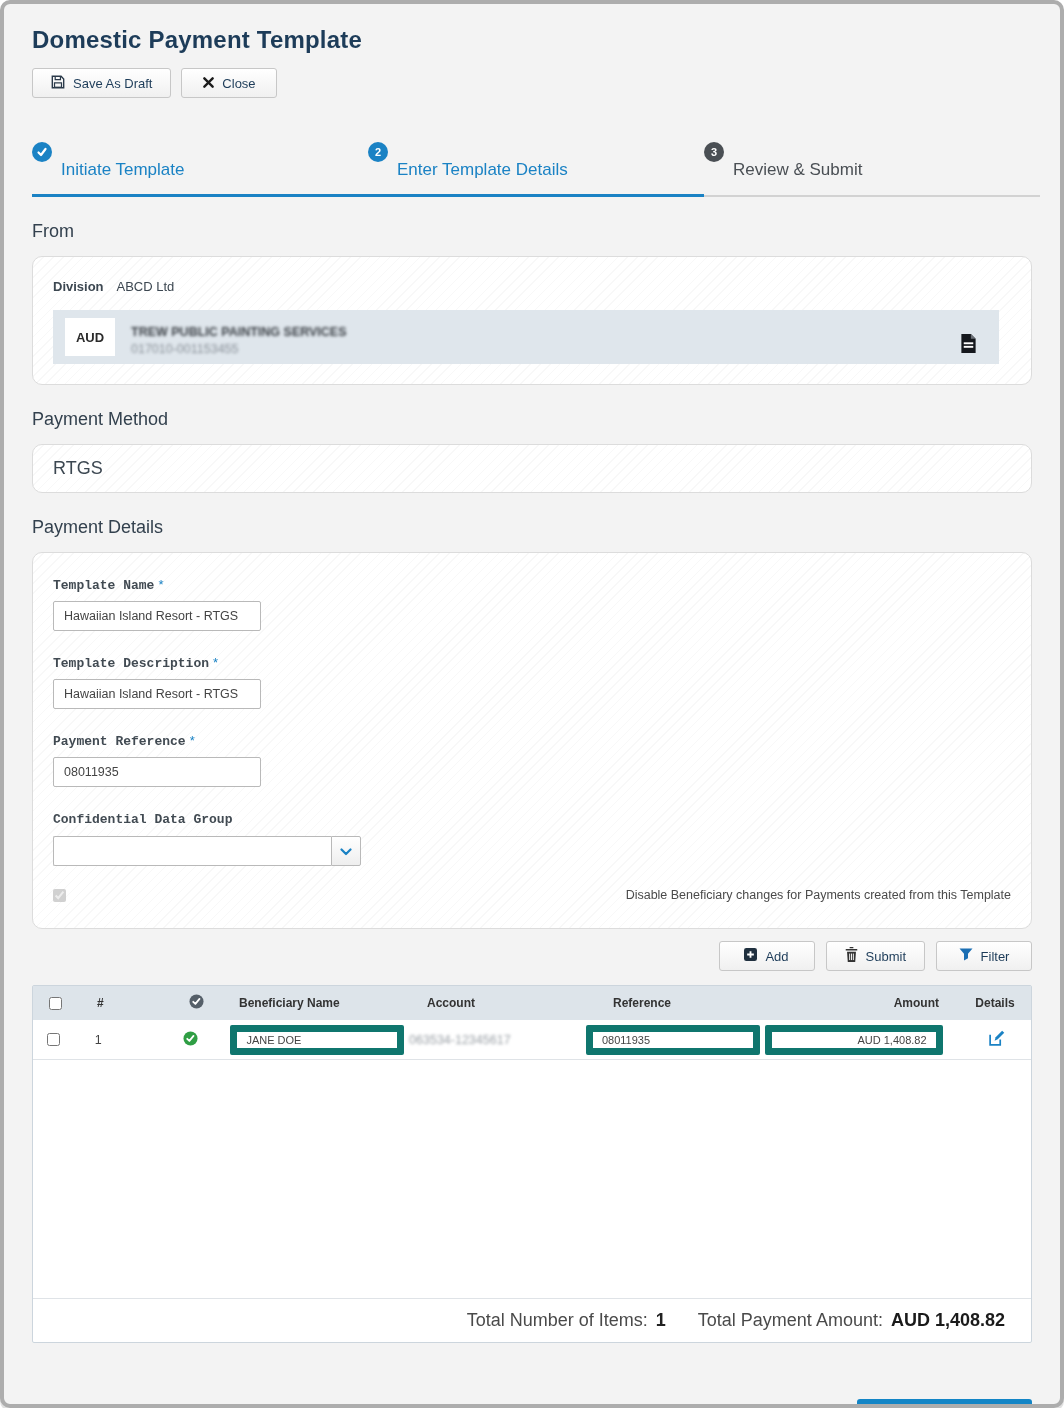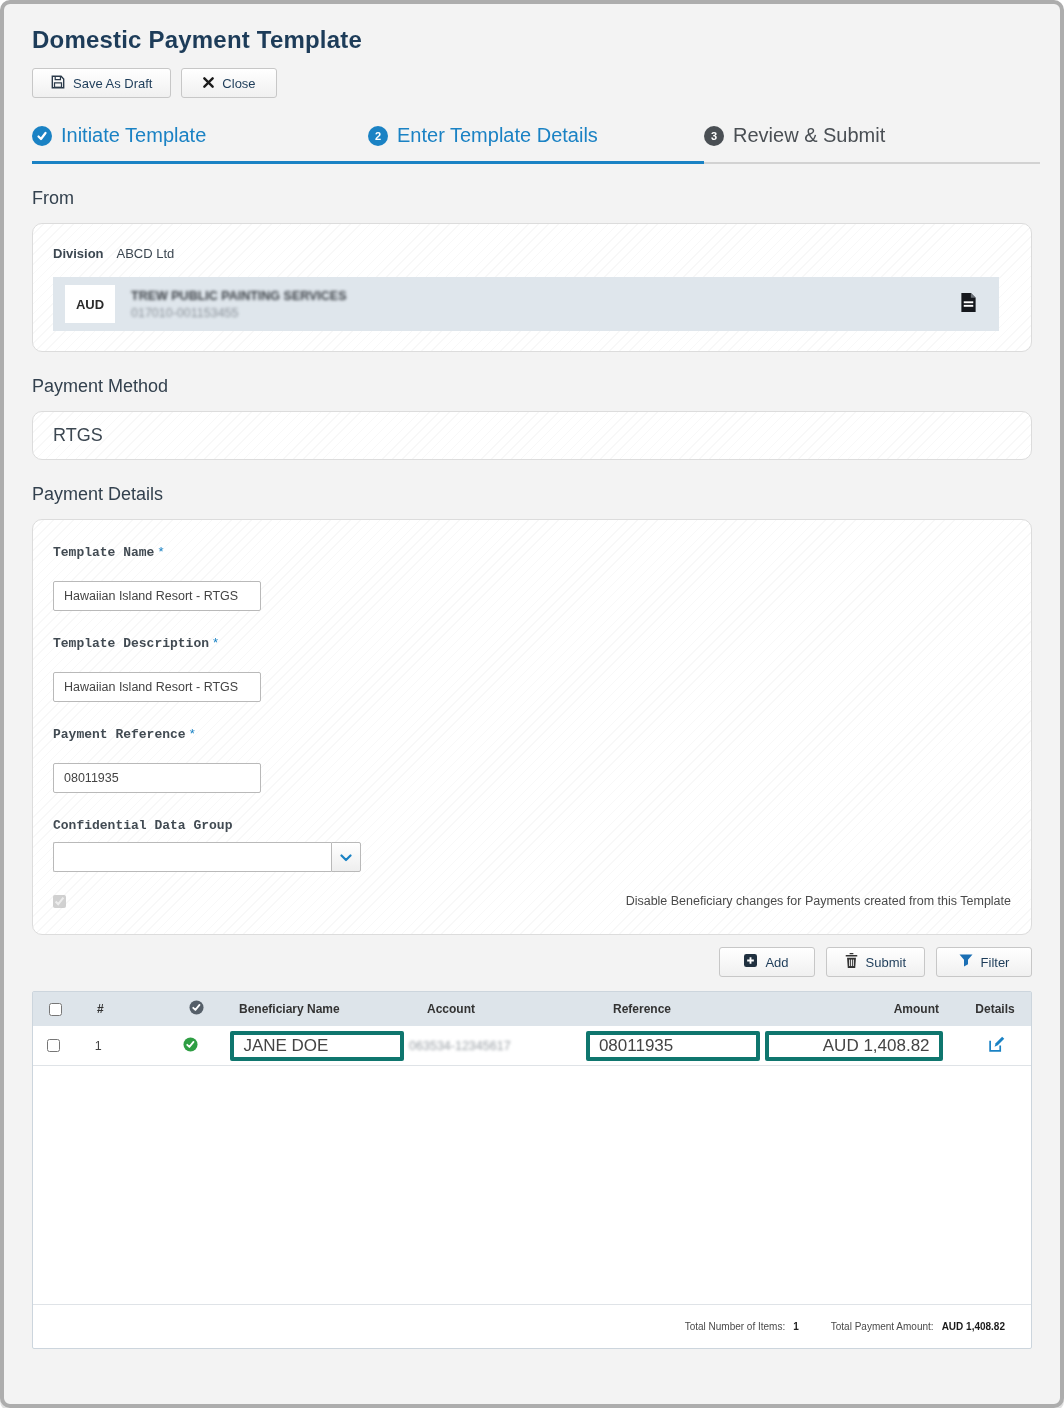--- a/index.html
+++ b/index.html
@@ -29,53 +29,53 @@
   .steps { display:flex; margin-top:26px; }
   .steps-left { width:672px; display:flex; border-bottom:3px solid #1a82c4; padding-bottom:14px; }
   .steps-right { flex:1; border-bottom:2px solid #d2d2d2; padding-bottom:15px; }
   .step { display:flex; align-items:center; gap:9px; width:336px; }
   .step-badge {
     width:20px; height:20px; border-radius:50%; flex:0 0 auto;
     display:flex; align-items:center; justify-content:center;
     font-size:11px; font-weight:700; color:#fff; background:#1a82c4;
   }
   .step-badge.pending { background:#4a4f54; }
-  .step-label { font-size:20px; color:#1a82c4; }
+  .step-label { font-size:17px; color:#1a82c4;margin-top:36px; }
   .step-label.pending { color:#4a4f54; }
 
   
   .section-heading { font-size:18px; color:#33414e; margin-top:24px; }
   .card {
     margin-top:14px; background:#fff;
     background-image:repeating-linear-gradient(135deg, rgba(0,0,0,0.028) 0 1px, transparent 1px 7px);
     border:1px solid #dcdcdc; border-radius:10px;
   }
   .from-card { padding:22px 20px 20px 20px; }
   .division-row { font-size:13px; color:#3c4751; padding-left:0; }
   .division-label { font-weight:700; margin-right:10px; }
   .account-strip {
     margin-top:16px; margin-right:12px; background:#dfe6ec;
-    display:flex; align-items:center; padding:8px 12px; min-height:54px;
+    display:flex; align-items:flex-end; padding:8px 12px; min-height:54px;
   }
   .ccy-badge {
     width:50px; height:38px; background:#fff; display:flex; align-items:center; justify-content:center;
     font-size:13px; font-weight:700; color:#2b2b2b; margin-right:16px;
   }
   .acct-name { font-size:12.5px; font-weight:700; color:#3a3f45; filter:blur(1.6px); }
   .acct-number { font-size:12.5px; color:#8a9199; filter:blur(1.6px); margin-top:3px; }
   .doc-btn { margin-left:auto; margin-right:10px; background:none; border:none; cursor:pointer; }
 
   .pm-card { padding:13px 20px; font-size:18px; color:#3c4751; }
 
   .pd-card { padding:22px 20px 26px 20px; }
   .field { margin-bottom:22px; }
   .field-label { font-size:13px; font-weight:700; color:#414a52;font-family:Liberation Mono, monospace; }
   .req { color:#1a82c4; margin-left:4px; font-size:13px; }
   .text-input {
-    display:block; margin-top:21px; width:208px; height:30px;
+    display:block; margin-top:8px; width:208px; height:30px;
     border:1px solid #b9b9b9; border-radius:2px; padding:0 10px;
     font-size:12.5px; color:#444; background:#fff; font-family:"Liberation Sans", sans-serif;
   }
   .select-wrap { display:flex; margin-top:9px; }
   .select-input { width:278px; height:30px; border:1px solid #b9b9b9; border-right:none; border-radius:2px 0 0 2px; background:#fff; padding:0 10px; font-size:12.5px; color:#444; }
   .select-btn {
     width:30px; height:30px; border:1px solid #b9b9b9; border-radius:0 2px 2px 0;
     background:linear-gradient(#ffffff,#eeeeee); display:flex; align-items:center; justify-content:center; cursor:pointer;
   }
   .cb-row { display:flex; align-items:center; gap:10px; margin-top:6px;justify-content:space-between; }
@@ -89,27 +89,27 @@
   .t-row { display:flex; align-items:center; height:40px; border-bottom:1px solid #dfe3e7; font-size:12.5px; color:#444; }
   .col-cb { width:44px; display:flex; justify-content:center; }
   .col-cb input { width:13px; height:13px; }
   .col-idx { width:100px; padding-left:20px; }
   .col-st { width:62px; display:flex; align-items:center; padding-left:12px; }
   .col-name { width:188px; }
   .col-acct { width:186px; }
   .col-ref { width:188px; }
   .col-amt { flex:1; text-align:right; padding-right:20px; }
   .col-det { width:72px; display:flex; justify-content:center; }
-  .cell-input { width:174px; height:30px; border:4px solid #0f766e; border-radius:2px; padding:0 9px; font-size:17px; color:#444; font-family:"Liberation Sans", sans-serif; }
+  .cell-input { width:174px; height:30px; border:7px solid #0f766e; border-radius:2px; padding:0 9px; font-size:11px; color:#444; font-family:"Liberation Sans", sans-serif; }
   .cell-input.amt { text-align:right; width:178px; }
   .blur-acct { font-size:12.5px; color:#9aa0a6; filter:blur(1.6px); }
   .t-body-empty { height:238px; }
   .t-foot {
     border-top:1px solid #dfe3e7; height:44px; display:flex; align-items:center; justify-content:flex-end;
-    gap:8px; padding-right:26px; font-size:10px; color:#4a4a4a;
+    gap:8px; padding-right:26px; font-size:18px; color:#4a4a4a;
   }
   .t-foot .lbl { margin-left:24px; }
   .t-foot .val { font-weight:700; color:#222; }
   .t-foot .val-amt { font-weight:700; color:#1a1a1a; }
 
   
   .bottom-bar { padding:40px 28px 22px; display:flex; justify-content:flex-end; }
   .primary-btn {
     display:inline-flex; align-items:center; gap:9px;
     background:#1385c6; color:#fff; border:none; border-radius:3px;

